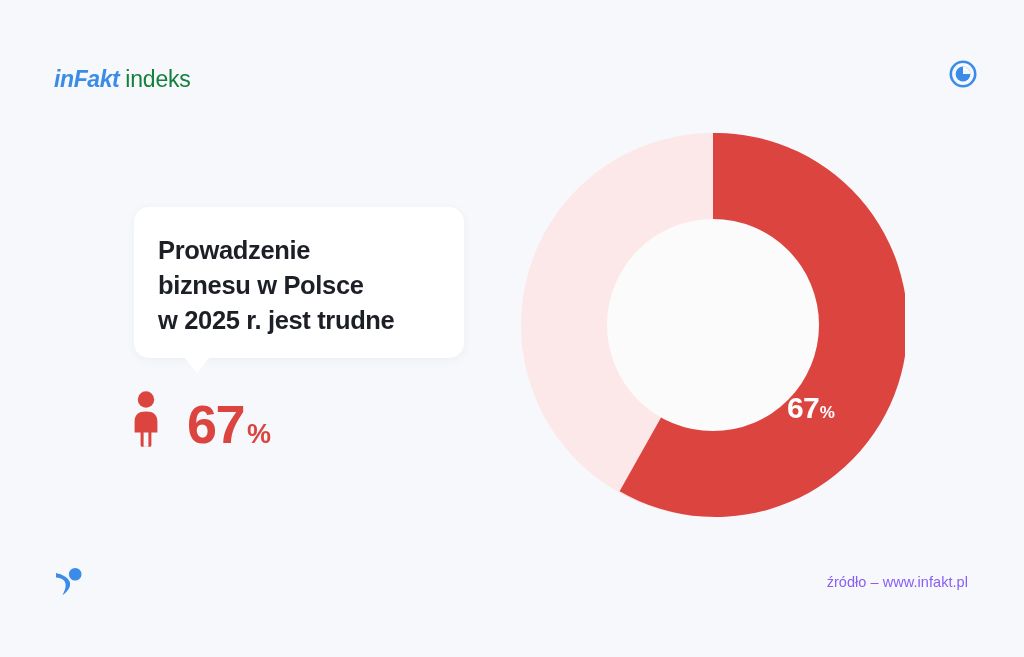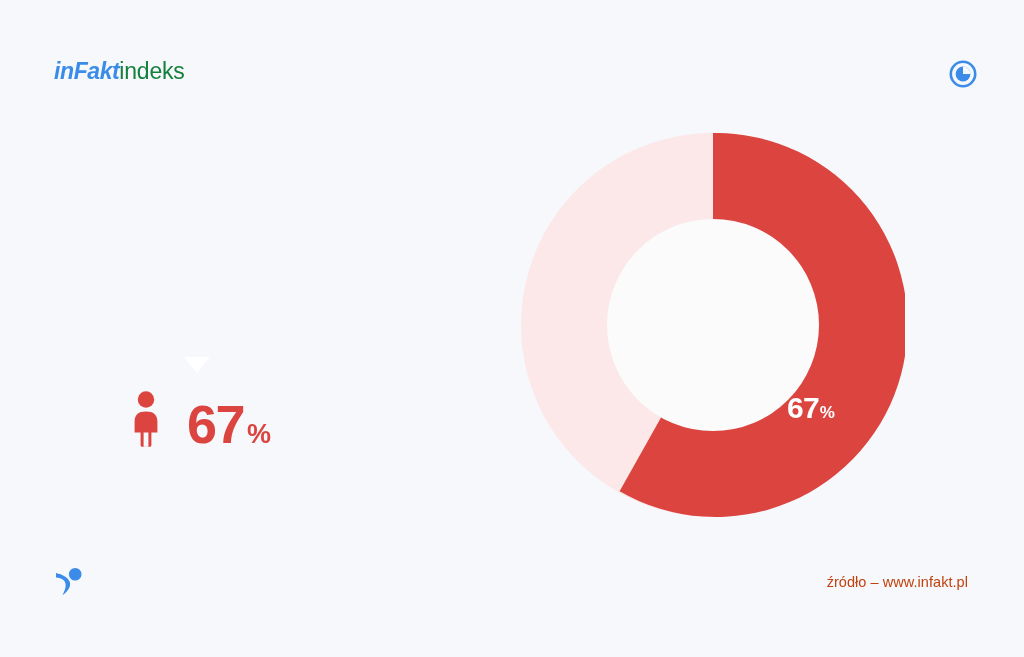--- a/index.html
+++ b/index.html
@@ -20,23 +20,24 @@
     position: relative;
     width: 1024px;
     height: 657px;
     background: #f6f8fb;
   }
 
   
   .header-logo {
     position: absolute;
     left: 54px;
-    top: 60px;
+    top: 68px;
     display: flex;
     align-items: center;
+    gap: 6px;
     line-height: 1;
     white-space: nowrap;
   }
   .logo-mark-text {
     font-size: 23px;
     font-weight: bold;
     font-style: italic;
     color: #3b8ce8;
     letter-spacing: -0.4px;
   }
@@ -154,21 +155,21 @@
     left: 52px;
     top: 566px;
     width: 32px;
     height: 30px;
   }
   .footer-source {
     position: absolute;
     right: 56px;
     top: 574px;
     font-size: 14.5px;
-    color: #c2410c;
+    color: #8b5cf6;
     letter-spacing: 0.05px;
     white-space: nowrap;
   }
 </style>
 </head>
 <body>
 
 <div class="canvas">
 
   <div class="header-logo">
@@ -177,20 +178,25 @@
   </div>
 
   <div class="header-icon">
     <svg width="28" height="28" viewBox="0 0 28 28" aria-hidden="true">
       <circle cx="14" cy="14" r="12.2" fill="none" stroke="#3b8ce8" stroke-width="2.6"></circle>
       <circle cx="14" cy="14" r="7.4" fill="#3b8ce8"></circle>
       <path d="M14 14 L14 6.6 A7.4 7.4 0 0 1 21.4 14 Z" fill="#f6f8fb"></path>
     </svg>
   </div>
 
+  <div class="bubble">
+    <div class="bubble-text">Prowadzenie
+biznesu w Polsce
+w 2025 r. jest trudne</div>
+  </div>
   <div class="bubble-tail"></div>
 
   <div class="stat-row">
     <span class="person-icon">
       <svg width="26" height="56" viewBox="0 0 26 56" aria-hidden="true">
         <circle cx="13" cy="8.5" r="8.2" fill="#dc4440"></circle>
         <path d="M13 20.5 C5.4 20.5 1.6 23.6 1.6 30.8 L1.6 41.5 L7.6 41.5
                  L7.6 54.2 A1.6 1.6 0 0 0 9.2 55.8 L16.8 55.8
                  A1.6 1.6 0 0 0 18.4 54.2 L18.4 41.5 L24.4 41.5
                  L24.4 30.8 C24.4 23.6 20.6 20.5 13 20.5 Z" fill="#dc4440"></path>

